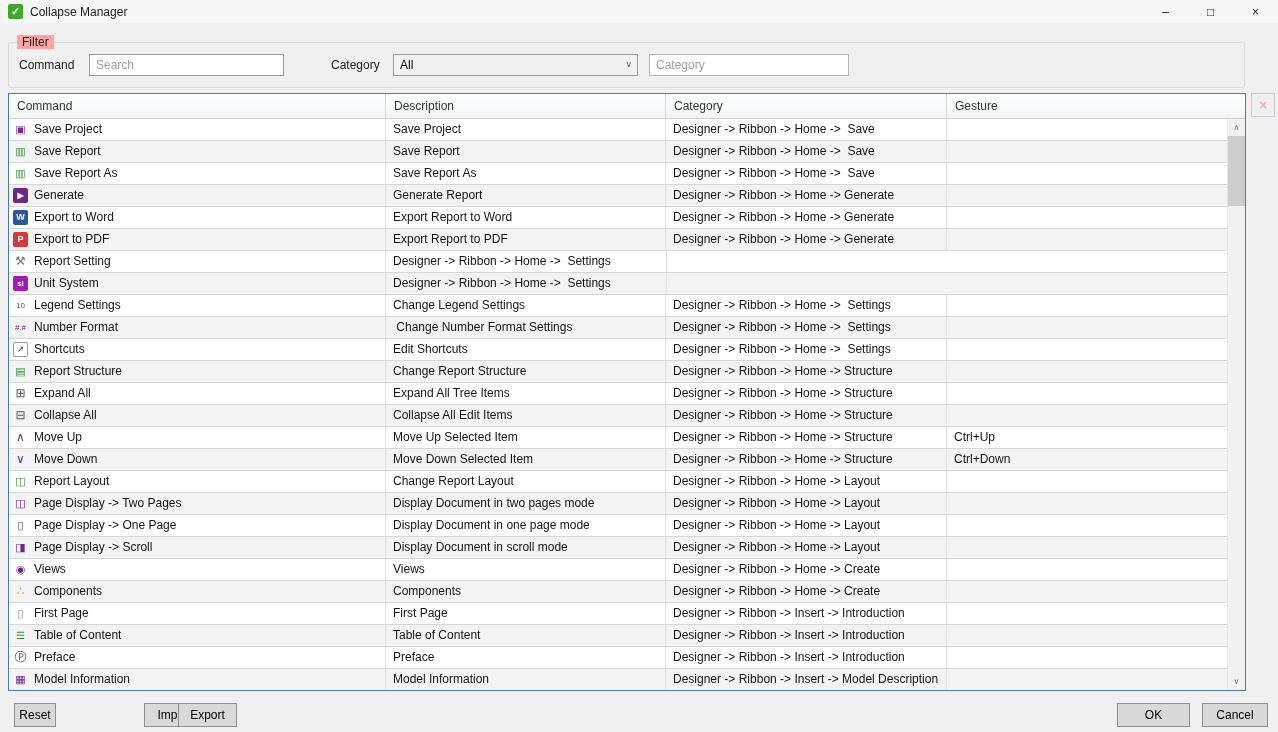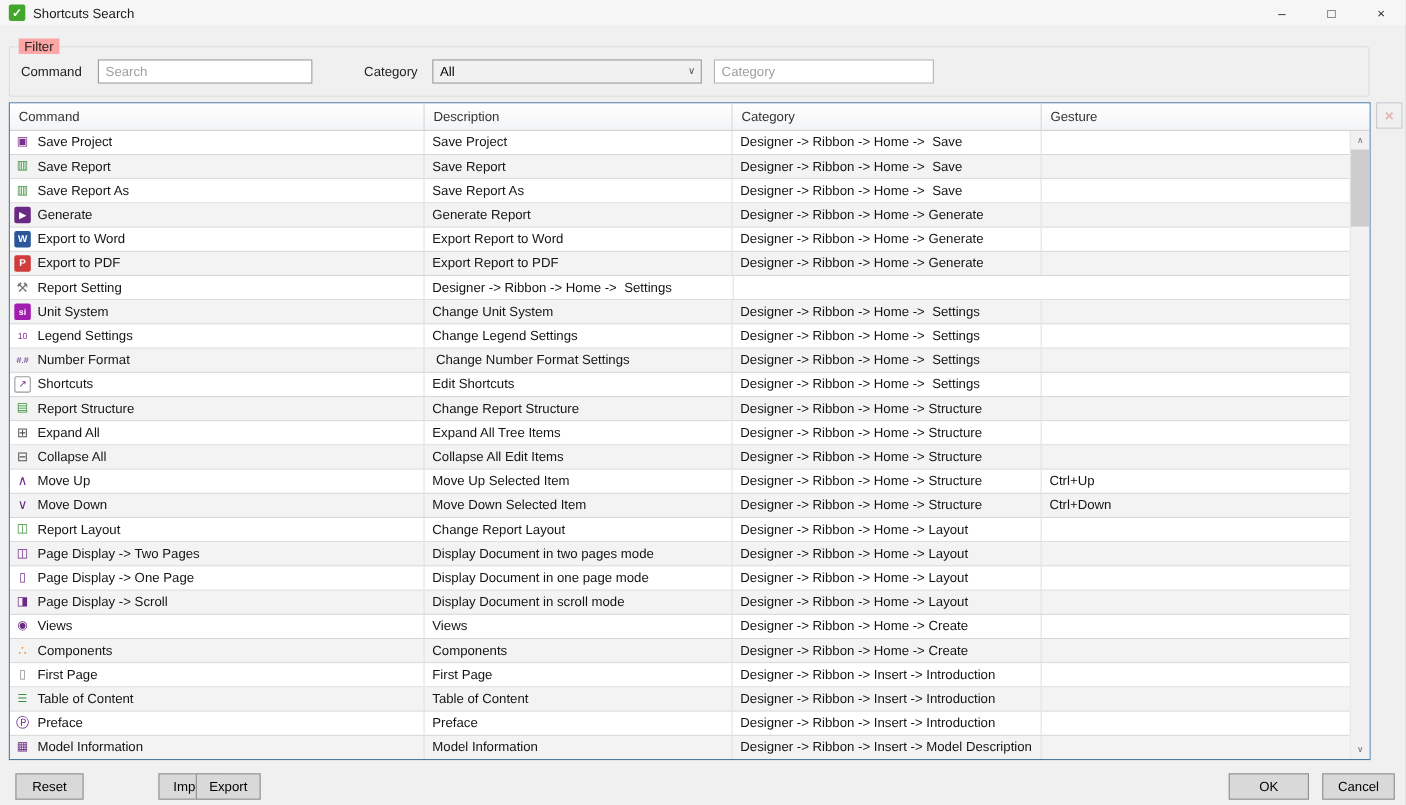--- a/index.html
+++ b/index.html
@@ -94,34 +94,34 @@
     display:flex; align-items:center; justify-content:center;
     color:#e3b6b6; font-size:14px; font-weight:bold;
   }
   
   .btn {
     position:absolute; top:703px; height:24px;
     background:#d9d9d9; border:1px solid #8f8f8f;
     display:flex; align-items:center; justify-content:center;
     font:12px "Liberation Sans", sans-serif; color:#000; cursor:default;
   }
-  .btn-reset  { left:14px;  width:62px; }
+  .btn-reset  { left:14px;  width:42px; }
   .btn-import { left:96px;  width:61px;margin-left:48px; }
   .btn-export { left:178px; width:59px; }
   .btn-ok     { left:1117px; width:73px;text-align:right; }
   .btn-cancel { left:1202px; width:66px; }
 </style>
 </head>
 <body>
 
 <div class="window">
 
   <div class="titlebar">
     <div class="app-icon">✓</div>
-    <div class="win-title">Shortcuts Search</div>
+    <div class="win-title">Collapse Manager</div>
     <div class="win-controls">
       <div class="win-btn">
           <span>–</span>
         </div>
       <div class="win-btn">
           <span>□</span>
         </div>
       <div class="win-btn">
           <span>×</span>
         </div>
@@ -217,21 +217,20 @@
     </div>
     <div class="td td-cat">Designer -&gt; Ribbon -&gt; Home -&gt;  Settings</div>
     <div class="td td-gesture"></div>
   </div>
 
   <div class="tr alt">
     <div class="td td-command">
       <span class="icon badge" style="color: rgb(255, 255, 255); background: #a21caf; font-size: 8px;">si</span>
       <span class="cmd-label">Unit System</span>
     </div>
-    <div class="td td-desc">Change Unit System</div>
     <div class="td td-cat">Designer -&gt; Ribbon -&gt; Home -&gt;  Settings</div>
     <div class="td td-gesture"></div>
   </div>
 
   <div class="tr">
     <div class="td td-command">
       <span class="icon" style="color: rgb(123, 45, 139); font-size: 8px;">10</span>
       <span class="cmd-label">Legend Settings</span>
     </div>
     <div class="td td-desc">Change Legend Settings</div>

